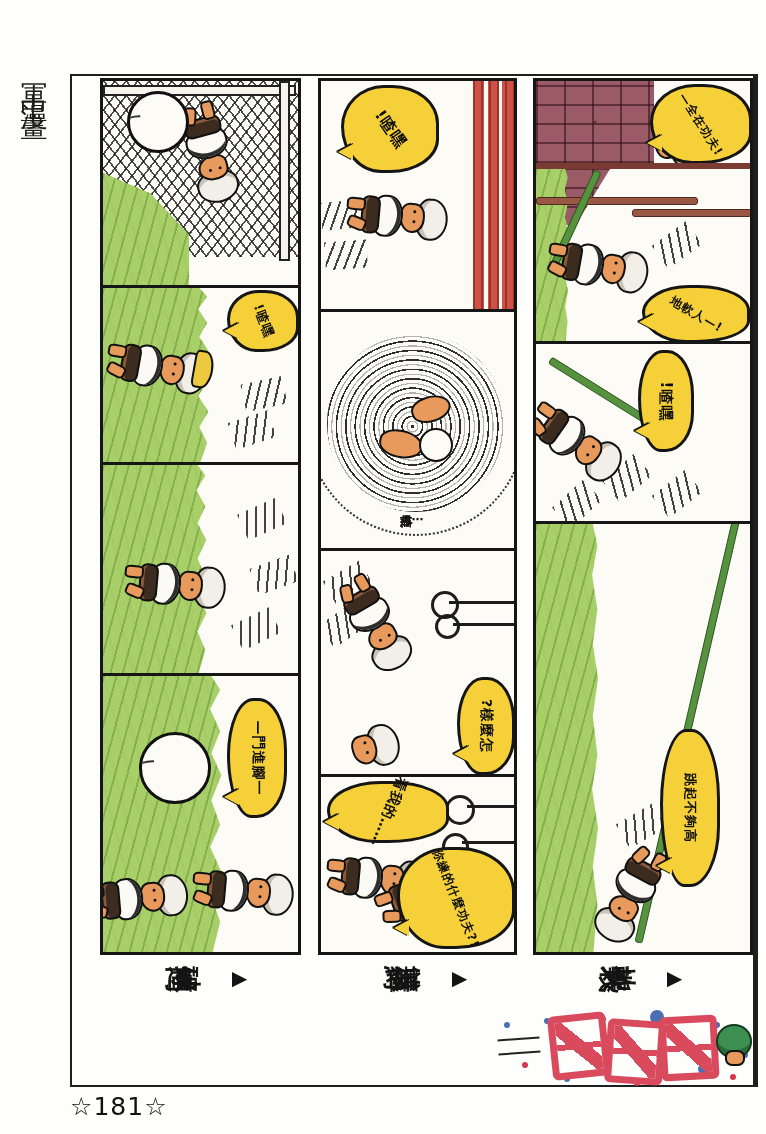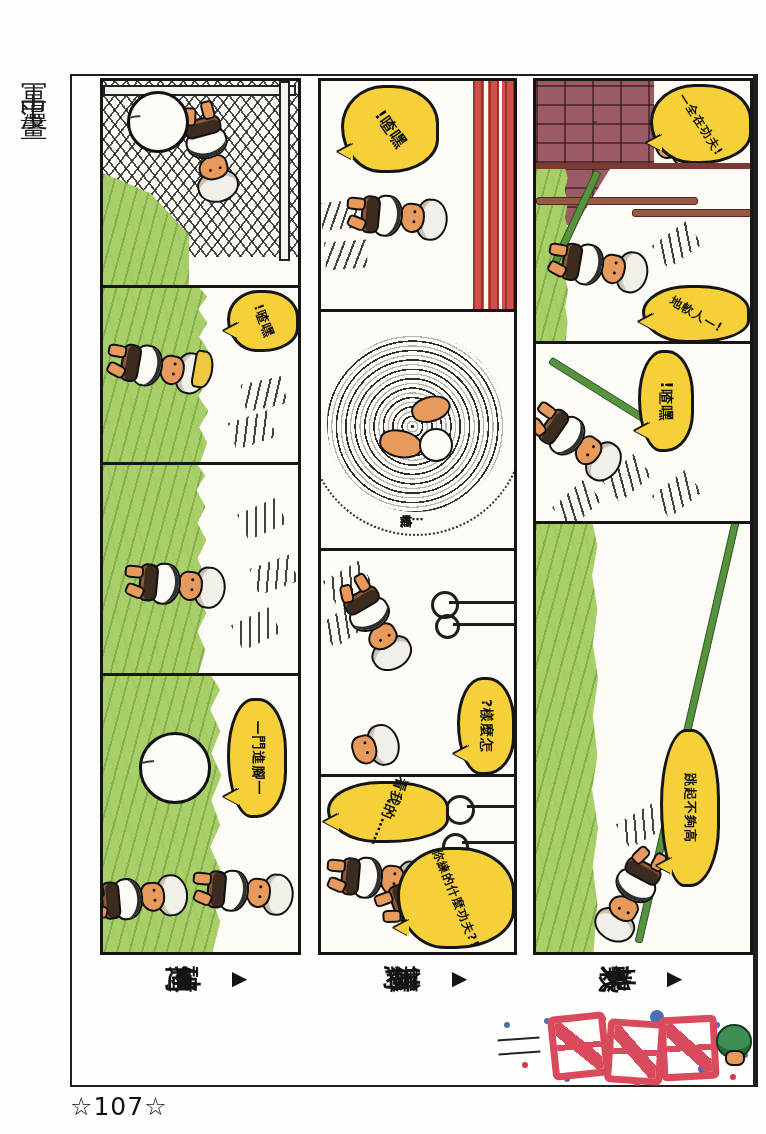--- a/index.html
+++ b/index.html
@@ -86,21 +86,21 @@
       box-shadow:40px -4px 0 #4a6fb3,150px -8px 0 4px #4a6fb3,210px 0 0 #4a6fb3,238px 30px 0 #4a6fb3,
       18px 40px 0 #d5374d,96px -6px 0 #d5374d,196px 44px 0 2px #4a6fb3,226px 52px 0 #d5374d,
       60px 54px 0 #4a6fb3,130px 58px 0 #d5374d}
   .lgscribble{position:absolute;left:6px;top:32px;width:42px;height:12px;border-top:2px solid #222;border-bottom:2px solid #222;transform:rotate(-4deg)}
 </style>
 </head>
 <body>
 
 <div class="abs" id="margin-title">軍中漫畫</div>
 <div class="abs" id="page-frame"></div>
-<div class="abs" id="page-number">☆107☆</div>
+<div class="abs" id="page-number">☆181☆</div>
 
 <div class="strip" id="strip-left">
   <div class="panel" style="height:207px">
     <div class="net" style="left:0;top:0;width:195px;height:176px"></div>
     <div class="bar" style="left:0;top:4px;width:189px;height:7px"></div>
     <div class="bar" style="left:176px;top:0;width:7px;height:176px"></div>
     <div class="grass" style="width:86px;top:92px;height:112px;clip-path:polygon(0 0,55% 18%,100% 55%,100% 100%,0 100%)"></div>
     <div class="ball" style="left:24px;top:10px;width:56px;height:56px">
         <i class="a"></i>
         <i class="b"></i>

